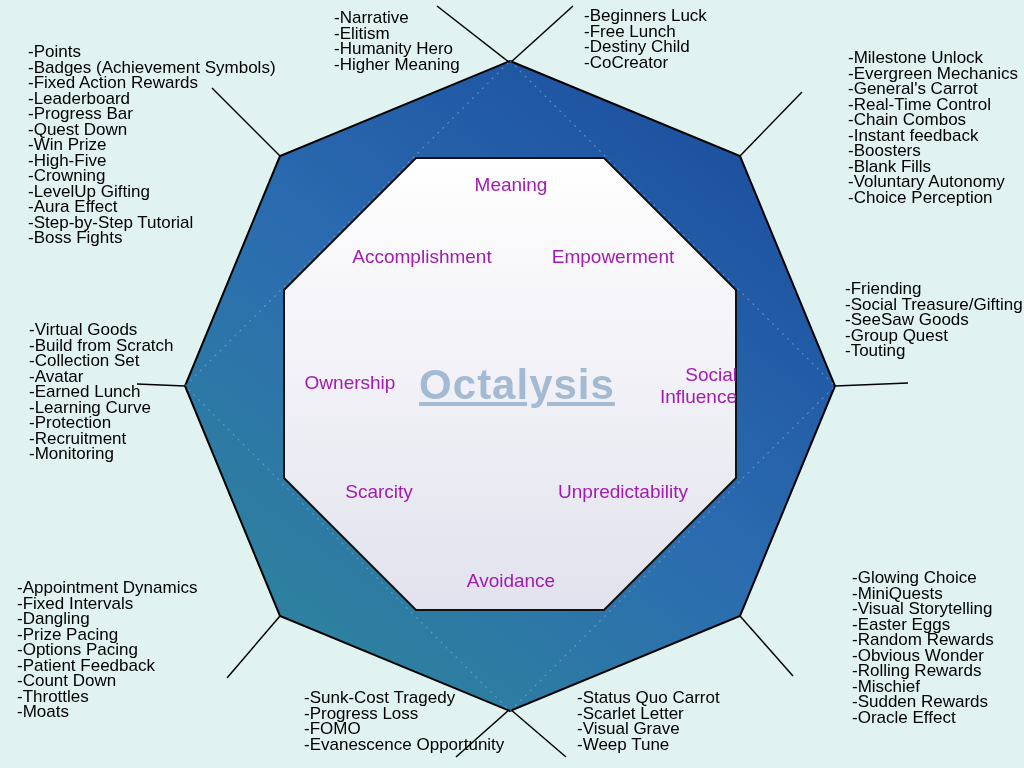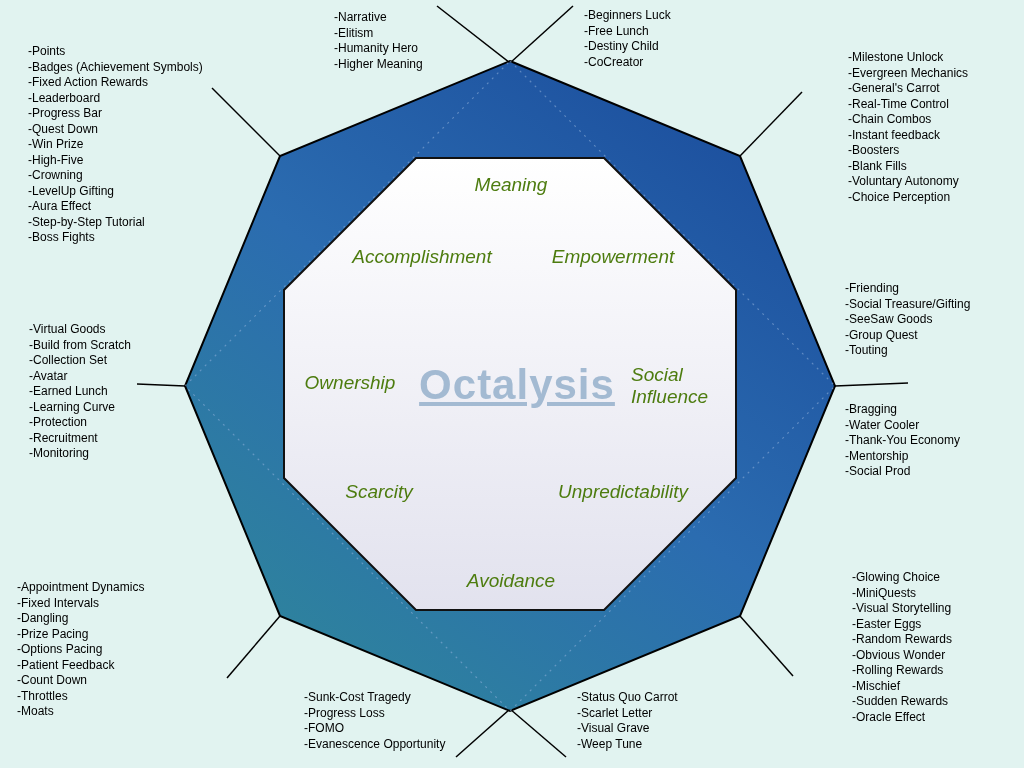--- a/index.html
+++ b/index.html
@@ -1,21 +1,21 @@
 <!DOCTYPE html>
 <html><head>
 <meta charset="utf-8">
 <style>
   html,body{margin:0;padding:0;}
   body{background:#e1f3f0;font-family:"Liberation Sans",sans-serif;}
   #stage{position:relative;width:1024px;height:768px;background:#e1f3f0;overflow:hidden;}
   #diagram-svg{position:absolute;left:0;top:0;}
-  .list{position:absolute;font-size:12px;line-height:15.5px;color:#000;white-space:nowrap;}
-  .drive{position:absolute;transform:translate(-50%,-50%);font-size:19px;color:#4d7c0f;white-space:nowrap;font-style:italic;}
-  .drive.wrap{white-space:normal;text-align:left;width:106px;}
+  .list{position:absolute;font-size:17px;line-height:15.5px;color:#000;white-space:nowrap;}
+  .drive{position:absolute;transform:translate(-50%,-50%);font-size:19px;color:#a21caf;white-space:nowrap;}
+  .drive.wrap{white-space:normal;text-align:right;width:106px;}
   #octalysis-title{position:absolute;transform:translate(-50%,-50%);font-size:42px;font-weight:bold;color:#a3bad2;letter-spacing:1px;text-decoration:underline;}
 </style>
 </head>
 <body>
 
 <div id="stage">
 
   <svg id="diagram-svg" width="1024" height="768" viewBox="0 0 1024 768">
     <defs>
       <linearGradient id="outerGrad" x1="75%" y1="0%" x2="0%" y2="100%">
@@ -99,27 +99,20 @@
       <div>-Voluntary Autonomy</div>
       <div>-Choice Perception</div>
     </div>
   <div class="list" style="left:845px;top:281px">
       <div>-Friending</div>
       <div>-Social Treasure/Gifting</div>
       <div>-SeeSaw Goods</div>
       <div>-Group Quest</div>
       <div>-Touting</div>
     </div>
-  <div class="list" style="left:845px;top:402px">
-      <div>-Bragging</div>
-      <div>-Water Cooler</div>
-      <div>-Thank-You Economy</div>
-      <div>-Mentorship</div>
-      <div>-Social Prod</div>
-    </div>
   <div class="list" style="left:29px;top:322px">
       <div>-Virtual Goods</div>
       <div>-Build from Scratch</div>
       <div>-Collection Set</div>
       <div>-Avatar</div>
       <div>-Earned Lunch</div>
       <div>-Learning Curve</div>
       <div>-Protection</div>
       <div>-Recruitment</div>
       <div>-Monitoring</div>

